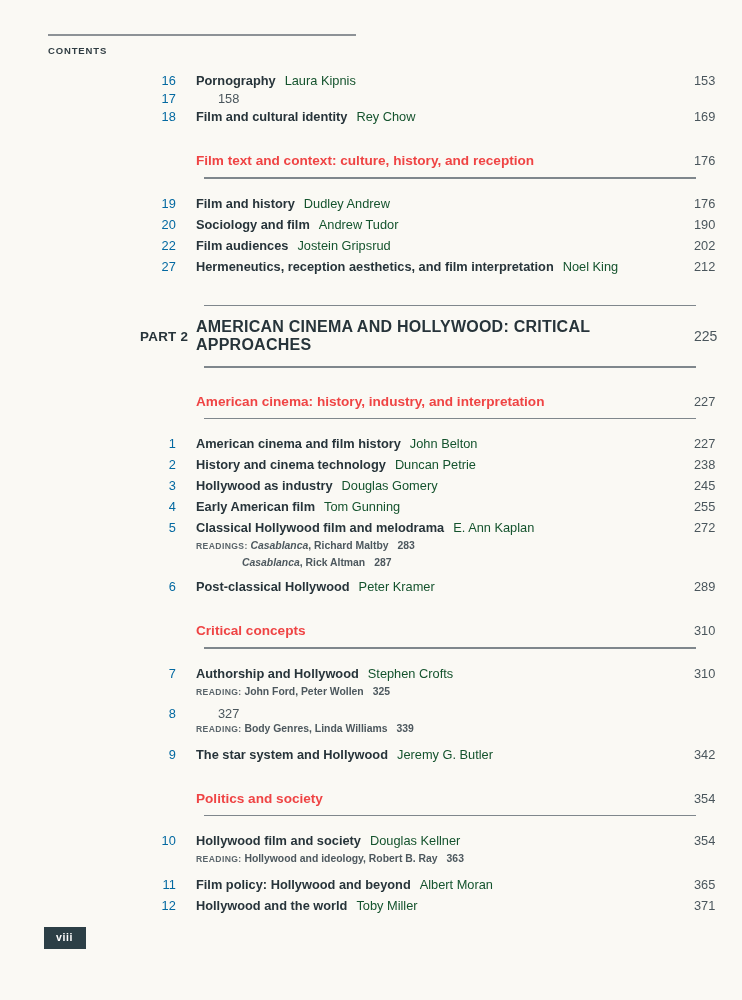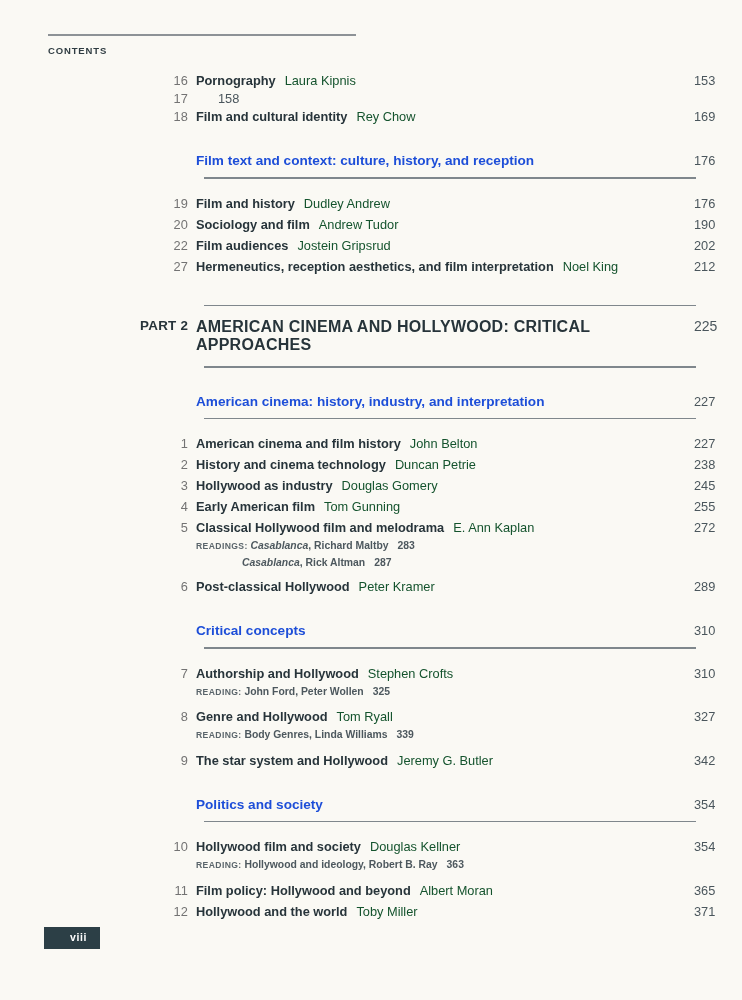--- a/index.html
+++ b/index.html
@@ -56,23 +56,23 @@
   .row {
     display: flex;
     align-items: baseline;
     width: 742px;
   }
 
   .num {
     width: 196px;
     flex: 0 0 196px;
     text-align: right;
-    padding-right: 8px;
+    padding-right: 20px;
     font-size: 12.8px;
-    color: #737373;
+    color: #0369a1;
     letter-spacing: 0.01em;
   }
 
   .txt {
     flex: 1 1 auto;
     padding-left: 0;
     font-size: 12.8px;
     line-height: 21px;
     color: #2f3c42;
   }
@@ -120,40 +120,40 @@
   .section-head {
     display: flex;
     align-items: baseline;
     width: 742px;
   }
   .section-head .num { visibility: hidden; }
   .section-title {
     flex: 1 1 auto;
     font-size: 13.6px;
     font-weight: bold;
-    color: #1d4ed8;
+    color: #ef4444;
     line-height: 20px;
   }
   .section-rule {
     margin-left: 204px;
     width: 492px;
     height: 1.5px;
     background: #7f878c;
   }
 
   
   .part-rule {
     margin-left: 204px;
     width: 492px;
     height: 1.5px;
     background: #7f878c;
   }
   .part-head {
     display: flex;
-    align-items: flex-start;
+    align-items: center;
     width: 742px;
   }
   .part-label {
     width: 196px;
     flex: 0 0 196px;
     text-align: left;
     padding-left: 140px;
     font-size: 13.4px;
     font-weight: bold;
     letter-spacing: 0.02em;
@@ -178,21 +178,21 @@
   
   .folio {
     position: absolute;
     left: 44px;
     top: 927px;
     background: #2c3f46;
     color: #ffffff;
     font-size: 10.5px;
     font-weight: bold;
     letter-spacing: 0.06em;
-    padding: 5px 13px 6px 26px;
+    padding: 5px 13px 6px 12px;
     line-height: 1;
   }
 </style>
 </head>
 <body>
 
 <div class="page">
 
   <div class="runhead-wrap">
     <div class="runhead-rule"></div>
@@ -315,21 +315,20 @@
         <div class="txt"><span class="title">Authorship and Hollywood</span><span class="author">Stephen Crofts</span></div>
         <div class="pg">310</div>
       </div>
       <div class="reading-row">
         <div class="num">0</div>
         <div class="reading"><span class="rl-label">READING: </span><span>John Ford, Peter Wollen</span><span class="rl-page">325</span></div>
       </div>
       <div class="sp-6"></div>
       <div class="row chapter-row">
         <div class="num">8</div>
-        <div class="txt"><span class="title">Genre and Hollywood</span><span class="author">Tom Ryall</span></div>
         <div class="pg">327</div>
       </div>
       <div class="reading-row">
         <div class="num">0</div>
         <div class="reading"><span class="rl-label">READING: </span><span>Body Genres, Linda Williams</span><span class="rl-page">339</span></div>
       </div>
       <div class="sp-6"></div>
       <div class="row chapter-row">
         <div class="num">9</div>
         <div class="txt"><span class="title">The star system and Hollywood</span><span class="author">Jeremy G. Butler</span></div>

